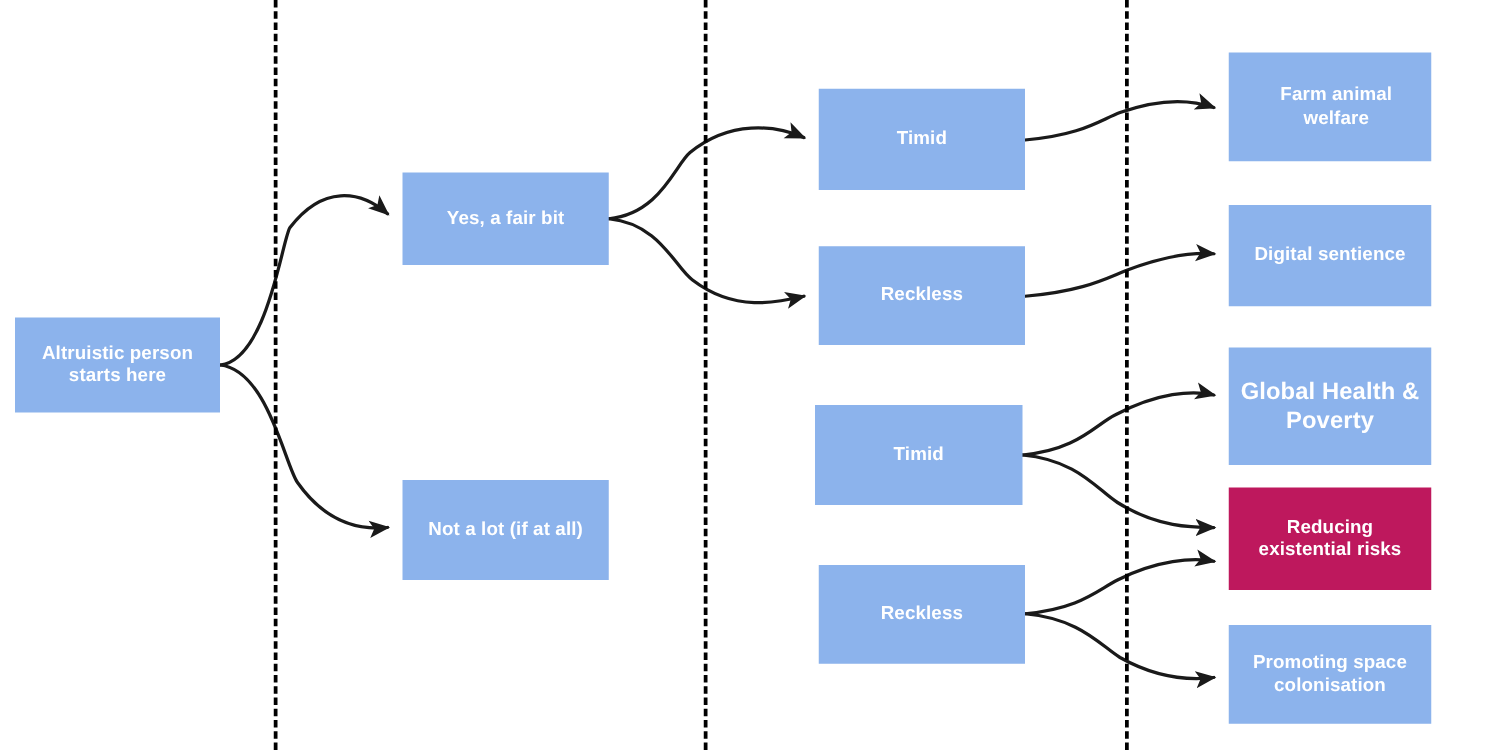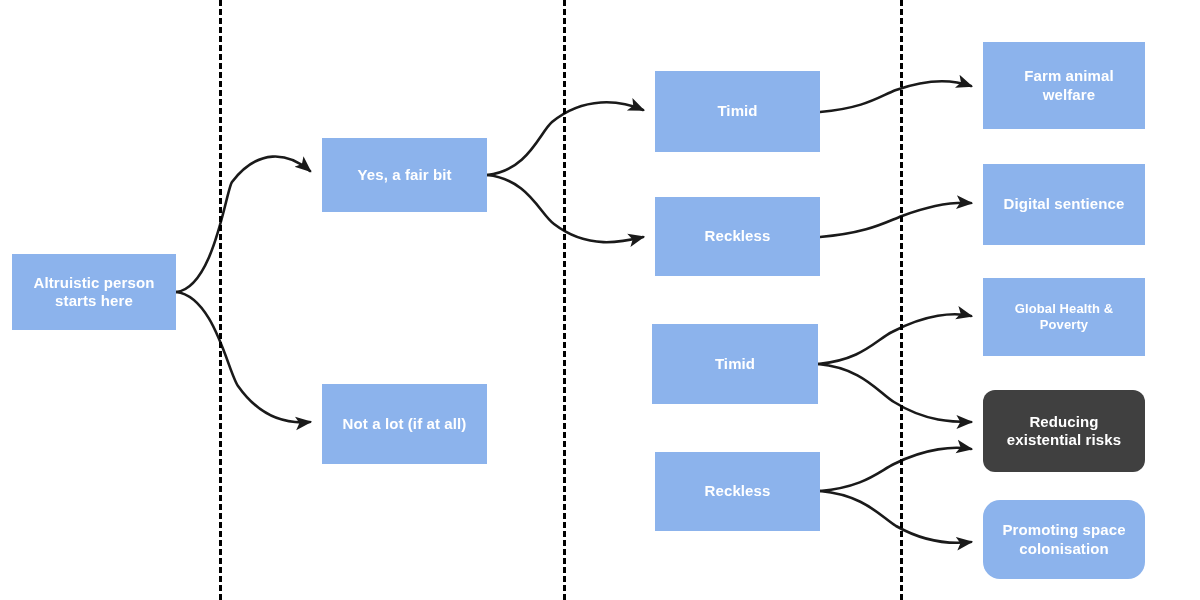--- a/index.html
+++ b/index.html
@@ -104,27 +104,27 @@
       <div class="node" style="left: 655px; top: 452px; width: 165px; height: 79px; background: rgb(140, 179, 236); color: rgb(255, 255, 255); font-size: 15px;">
         <span class="node-label">Reckless</span>
       </div>
       <div class="node" style="left: 983px; top: 42px; width: 162px; height: 87px; background: rgb(140, 179, 236); color: rgb(255, 255, 255); font-size: 15px; padding-left: 16px;">
         <span class="node-label">Farm animal
 welfare</span>
       </div>
       <div class="node" style="left: 983px; top: 164px; width: 162px; height: 81px; background: rgb(140, 179, 236); color: rgb(255, 255, 255); font-size: 15px; align-items: center;">
         <span class="node-label">Digital sentience</span>
       </div>
-      <div class="node" style="left: 983px; top: 278px; width: 162px; height: 78px; background: rgb(140, 179, 236); color: rgb(255, 255, 255); font-size: 13px; text-align: center;">
+      <div class="node" style="left: 983px; top: 278px; width: 162px; height: 94px; background: rgb(140, 179, 236); color: rgb(255, 255, 255); font-size: 19px; text-align: center;">
         <span class="node-label">Global Health &amp;
 Poverty</span>
       </div>
-      <div class="node" style="left: 983px; top: 390px; width: 162px; height: 82px; background: #404040; color: rgb(255, 255, 255); font-size: 15px; border-radius: 12px;">
+      <div class="node" style="left: 983px; top: 390px; width: 162px; height: 82px; background: #be185d; color: rgb(255, 255, 255); font-size: 15px;">
         <span class="node-label">Reducing
 existential risks</span>
       </div>
-      <div class="node" style="left: 983px; top: 500px; width: 162px; height: 79px; background: rgb(140, 179, 236); color: rgb(255, 255, 255); font-size: 15px; border-radius: 17px;">
+      <div class="node" style="left: 983px; top: 500px; width: 162px; height: 79px; background: rgb(140, 179, 236); color: rgb(255, 255, 255); font-size: 15px;">
         <span class="node-label">Promoting space
 colonisation</span>
       </div>
     </div>
 
 </div>
 
 </body></html>

